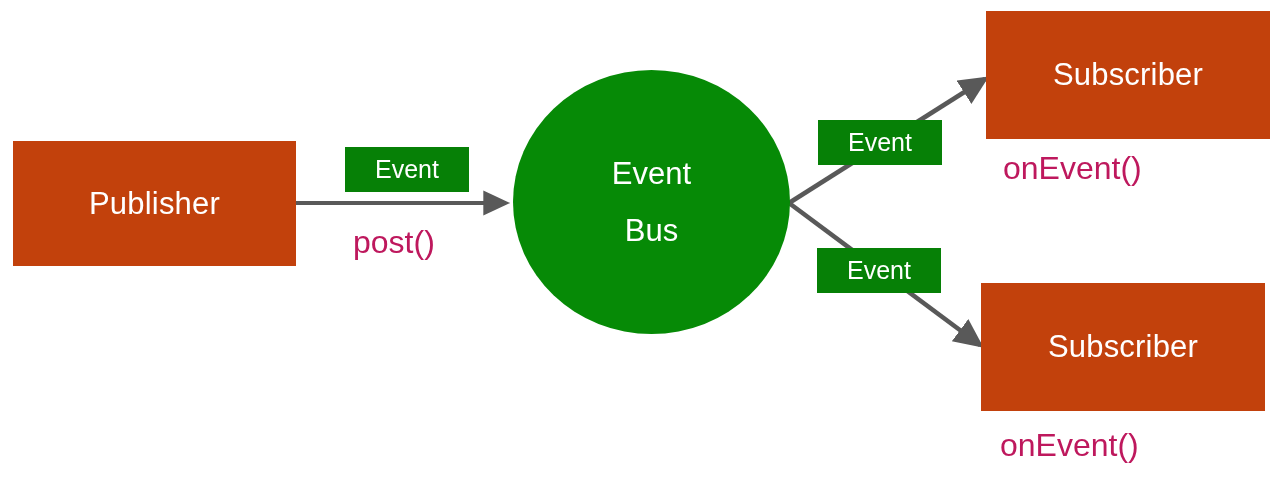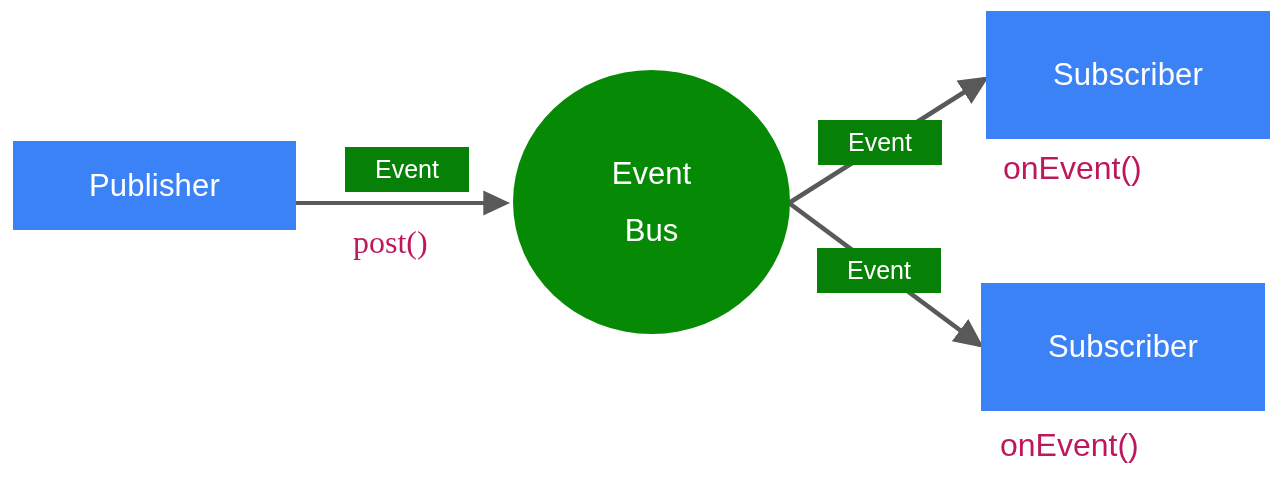--- a/index.html
+++ b/index.html
@@ -18,21 +18,21 @@
   #edges {
     position: absolute;
     left: 0;
     top: 0;
     width: 1280px;
     height: 479px;
     pointer-events: none;
   }
   .node-box {
     position: absolute;
-    background: #3b82f6;
+    background: #c2410c;
     display: flex;
     align-items: center;
     justify-content: center;
     color: #ffffff;
     font-size: 31px;
     font-weight: 400;
     letter-spacing: 0.2px;
   }
   .circle-node {
     position: absolute;
@@ -76,21 +76,21 @@
       </marker>
     </defs>
 
     <line x1="296" y1="203" x2="506" y2="203" stroke="#595959" stroke-width="4.2" marker-end="url(#arrowhead)"></line>
 
     <line x1="789" y1="203" x2="985" y2="79" stroke="#595959" stroke-width="4.6" marker-end="url(#arrowhead)"></line>
 
     <line x1="789" y1="203" x2="980" y2="345" stroke="#595959" stroke-width="4.6" marker-end="url(#arrowhead)"></line>
   </svg>
 
-  <div class="node-box" style="left:13px; top:141px; width:283px; height:89px;">
+  <div class="node-box" style="left:13px; top:141px; width:283px; height:125px;">
     <span>Publisher</span>
   </div>
 
   <div class="circle-node" style="left:513px; top:70px; width:277px; height:264px;">
     <span>Event</span>
     <span>Bus</span>
   </div>
 
   <div class="node-box" style="left:986px; top:11px; width:284px; height:128px;">
     <span>Subscriber</span>
@@ -105,21 +105,21 @@
   </div>
 
   <div class="edge-label" style="left:818px; top:120px; width:124px; height:45px;">
     <span>Event</span>
   </div>
 
   <div class="edge-label" style="left:817px; top:248px; width:124px; height:45px;">
     <span>Event</span>
   </div>
 
-  <div class="plain-label" style="left:353px; top:224px;font-family:Liberation Serif, serif;">
+  <div class="plain-label" style="left:353px; top:224px;">
     <span>post()</span>
   </div>
 
   <div class="plain-label" style="left:1003px; top:150px;">
     <span>onEvent()</span>
   </div>
 
   <div class="plain-label" style="left:1000px; top:427px;">
     <span>onEvent()</span>
   </div>

